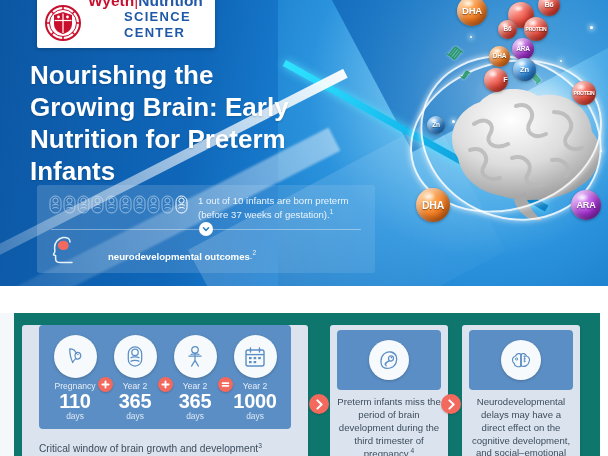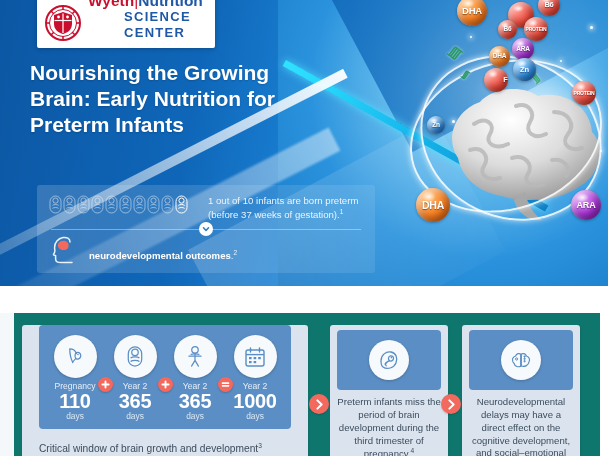--- a/index.html
+++ b/index.html
@@ -89,46 +89,46 @@
   }
   .logo-seal { width:36px; height:36px; flex:0 0 36px; position:relative; margin-bottom:1px; }
   .logo-txt { padding-bottom:1px; }
   .logo-l1 { font-size:15.5px; font-weight:bold; color:#c8102e; line-height:1; white-space:nowrap; }
   .logo-l1 .sep { color:#c8102e; font-weight:400; }
   .logo-l1 .nut { color:#1f58a6; font-weight:600; }
   .logo-l2 { font-size:13px; font-weight:bold; color:#1f58a6; letter-spacing:1.3px; line-height:1.25;margin-left:36px; }
 
   .hero-title {
     position:absolute; left:30px; top:60px; width:260px;
-    color:#fff; font-size:21px; font-weight:bold; line-height:1.23;
+    color:#fff; font-size:26px; font-weight:bold; line-height:1.23;
     text-shadow:0 1px 2px rgba(0,0,0,.18);
   }
 
   
   .stat-band {
     position:absolute; left:37px; top:185px; width:338px; height:88px;
     background:linear-gradient(95deg,rgba(255,255,255,.17),rgba(255,255,255,.09));
     border-radius:3px; padding:9px 12px;
   }
-  .stat-row1 { display:flex; align-items:flex-start; gap:20px; }
+  .stat-row1 { display:flex; align-items:flex-start; gap:10px; }
   .infant-row { display:flex; gap:1px; padding-top:1px; }
   .infant { width:13px; height:19px; }
   .stat-txt { color:#eaf4fd; font-size:9.6px; line-height:1.32; padding-top:1px; }
   .sup { font-size:6.6px; vertical-align:super; }
   .divider { position:relative; margin:7px 2px 6px 2px; height:1px; background:rgba(255,255,255,.38); }
   .chev-badge {
     position:absolute; left:50%; top:50%; transform:translate(-50%,-50%);
     width:14px; height:14px; border-radius:50%; background:#fff;
     display:flex; align-items:center; justify-content:center;
   }
   .chev-badge svg { display:block; }
   .stat-row2 { display:flex; align-items:center; gap:10px; }
   .head-icon { width:30px; height:28px; flex:0 0 30px; }
   .stat-txt2 { color:#eaf4fd; font-size:9.6px; line-height:1.36; }
-  .stat-txt2 b { color:#fff; }
+  .stat-txt2 b { color:#fff;margin-left:19px; }
 
   
   .body-area { position:absolute; left:0; top:286px; width:608px; height:170px; background:#ffffff; }
   .body-inner { position:absolute; left:0; top:27px; width:600px; height:159px; background:#0f766e; }
   .left-rail { position:absolute; left:0; top:0; width:14px; height:159px; background:#f5f8fb; }
 
   .card {
     position:absolute; top:12px; background:#dbe4ee; border-radius:3px;
   }
   .card-shadow { box-shadow:1px 1px 3px rgba(0,0,0,.07); }

